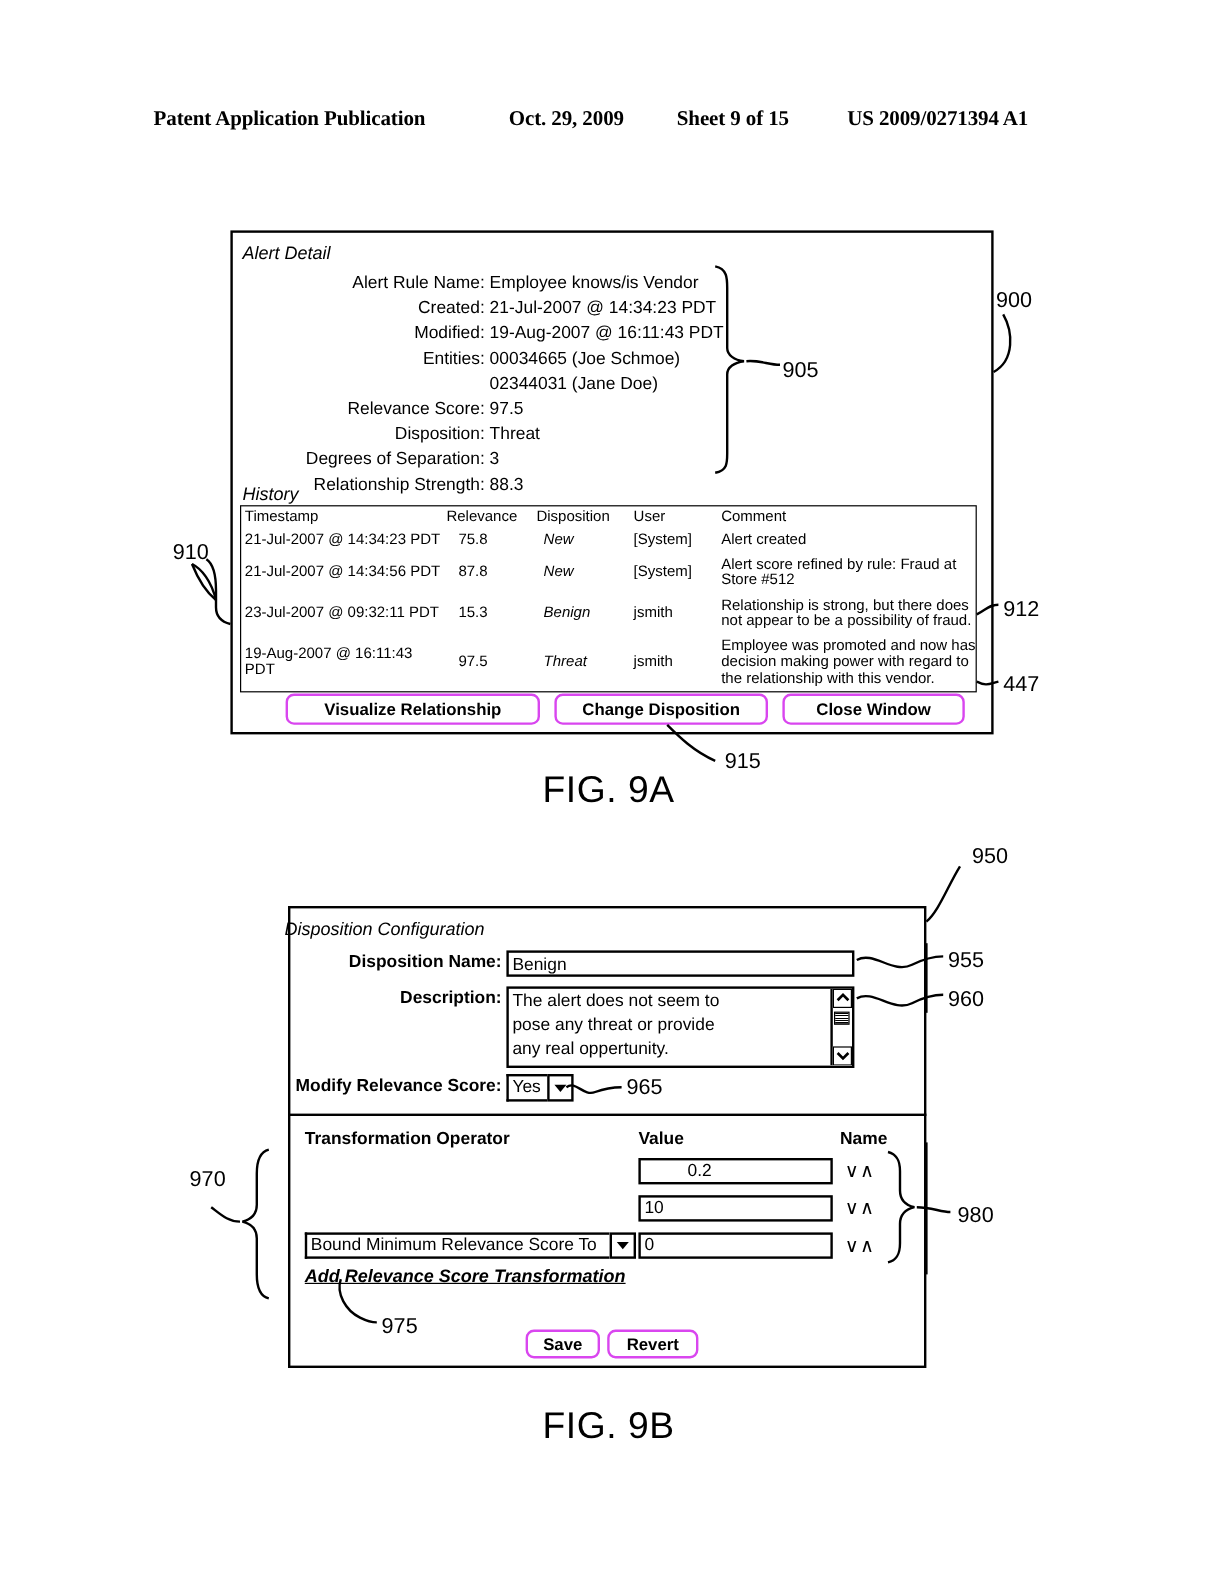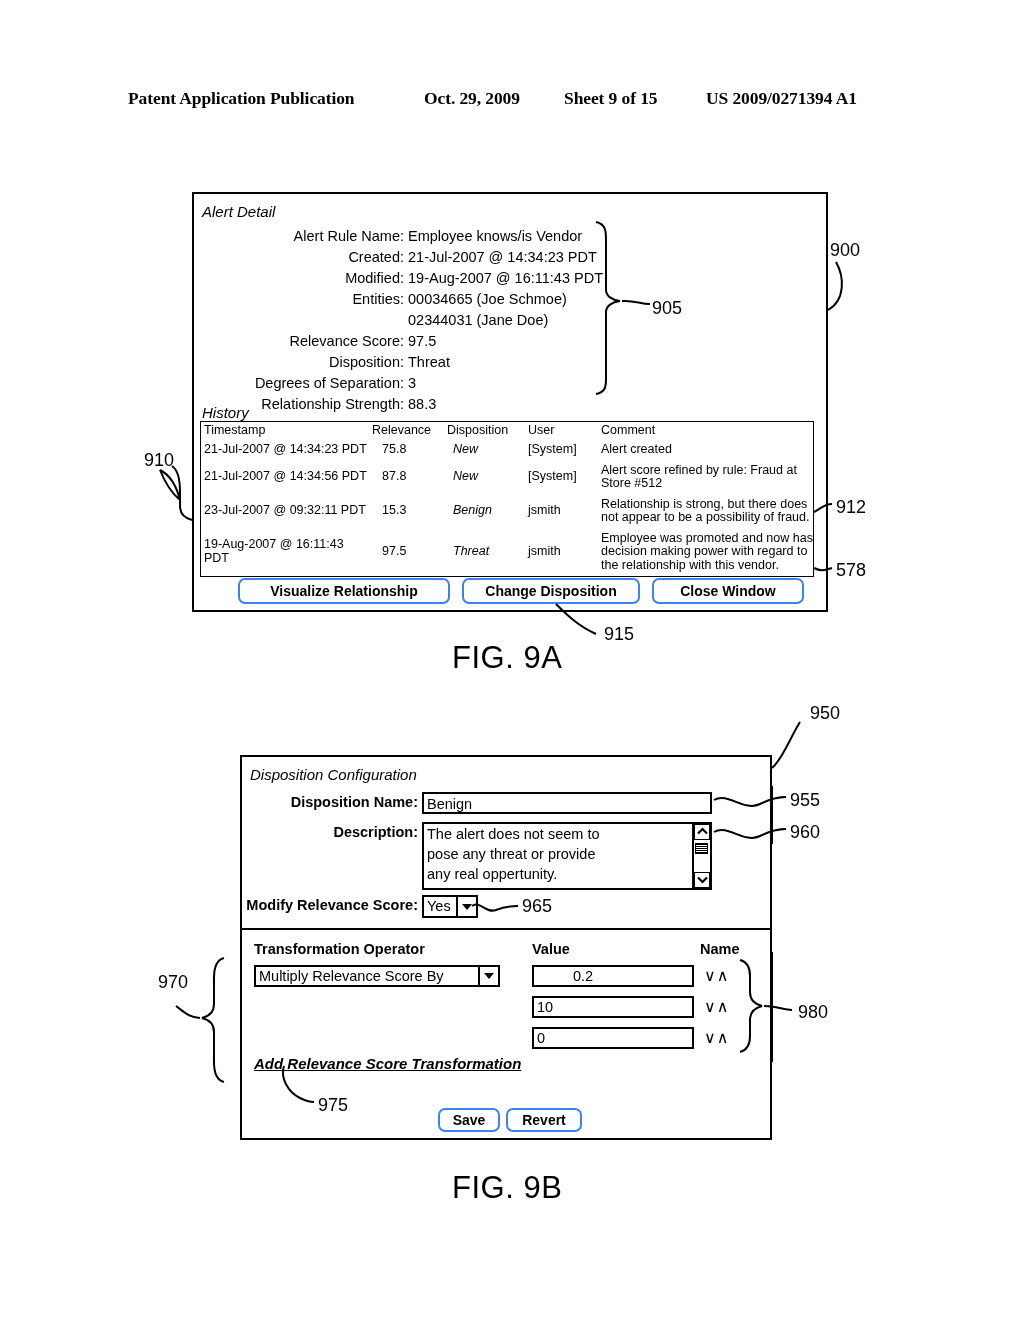--- a/index.html
+++ b/index.html
@@ -118,21 +118,21 @@
   .c-com  { width: auto; padding-right: 6px; }
   #history-table td.c-rel { padding-left: 13px; }
   #history-table th.c-rel { padding-left: 3px; }
   #history-table td.c-disp { padding-left: 9px; font-style: italic; }
   .row-tall td { padding-top: 8px; padding-bottom: 8px; }
 
   
   .btn-bar-9a { position: absolute; left: 200px; top: 578px; width: 614px; height: 26px; }
   .pbtn {
     position: absolute;
-    border: 2px solid #3b82f6;
+    border: 2px solid #d946ef;
     border-radius: 7px;
     background: #fff;
     font-family: "Liberation Sans", sans-serif;
     font-weight: bold;
     font-size: 14px;
     text-align: center;
     box-sizing: border-box;
     line-height: 22px;
     height: 26px;
     white-space: nowrap;
@@ -397,26 +397,26 @@
   <div class="pbtn" id="btn-change">Change Disposition</div>
   <div class="pbtn" id="btn-close">Close Window</div>
 </div>
 
 <div class="fig-label" style="left:452px; top:640px;">FIG. 9A</div>
 
 <div class="ref" style="left:830px; top:240px;">900</div>
 <div class="ref" style="left:652px; top:298px;">905</div>
 <div class="ref" style="left:144px; top:450px;">910</div>
 <div class="ref" style="left:836px; top:497px;">912</div>
-<div class="ref" style="left:836px; top:560px;">578</div>
+<div class="ref" style="left:836px; top:560px;">447</div>
 <div class="ref" style="left:604px; top:624px;">915</div>
 
 <div class="panel" id="fig9b-panel"></div>
 
-<div class="sect-title" style="left:250px; top:766px;">Disposition Configuration</div>
+<div class="sect-title" style="left:237px; top:766px;">Disposition Configuration</div>
 
 <div class="cfg-label" style="left:230px; top:794px; width:188px;">Disposition Name:</div>
 <div class="textbox" id="disposition-name-field">Benign</div>
 
 <div class="cfg-label" style="left:230px; top:824px; width:188px;">Description:</div>
 <div id="description-field">
   <div id="description-text">The alert does not seem to
 pose any threat or provide
 any real oppertunity.</div>
   <div class="vscroll">
@@ -442,36 +442,36 @@
     </div>
 </div>
 
 <div id="cfg-divider"></div>
 
 <div class="tf-head" id="tf-head-operator">Transformation Operator</div>
 <div class="tf-head" id="tf-head-value">Value</div>
 <div class="tf-head" id="tf-head-order">Name</div>
 
 <div class="tf-row" style="top:965px; width:480px;">
-  <div class="tf-op" style="width:246px;">
-    <div class="sel-text" style="flex:1;">Multiply Relevance Score By</div>
+  <div class="tf-val" style="left:278px; width:162px;padding-left:39px;">0.2</div>
+  <div class="tf-order" style="left:450px;">∨∧</div>
+</div>
+
+<div class="tf-row" style="top:996px; width:480px;">
+  <div class="tf-val" style="left:278px; width:162px;">10</div>
+  <div class="tf-order" style="left:450px;">∨∧</div>
+</div>
+
+<div class="tf-row" style="top:1027px; width:480px;">
+  <div class="tf-op" style="width:276px;">
+    <div class="sel-text" style="flex:1;">Bound Minimum Relevance Score To</div>
     <div class="sel-arrow">
         <span class="caret"></span>
       </div>
   </div>
-  <div class="tf-val" style="left:278px; width:162px;padding-left:39px;">0.2</div>
-  <div class="tf-order" style="left:450px;">∨∧</div>
-</div>
-
-<div class="tf-row" style="top:996px; width:480px;">
-  <div class="tf-val" style="left:278px; width:162px;">10</div>
-  <div class="tf-order" style="left:450px;">∨∧</div>
-</div>
-
-<div class="tf-row" style="top:1027px; width:480px;">
   <div class="tf-val" style="left:278px; width:162px;">0</div>
   <div class="tf-order" style="left:450px;">∨∧</div>
 </div>
 
 <div id="add-transformation-link">Add Relevance Score Transformation</div>
 
 <div class="btn-bar-9b">
   <div class="pbtn" id="btn-save">Save</div>
   <div class="pbtn" id="btn-revert">Revert</div>
 </div>

